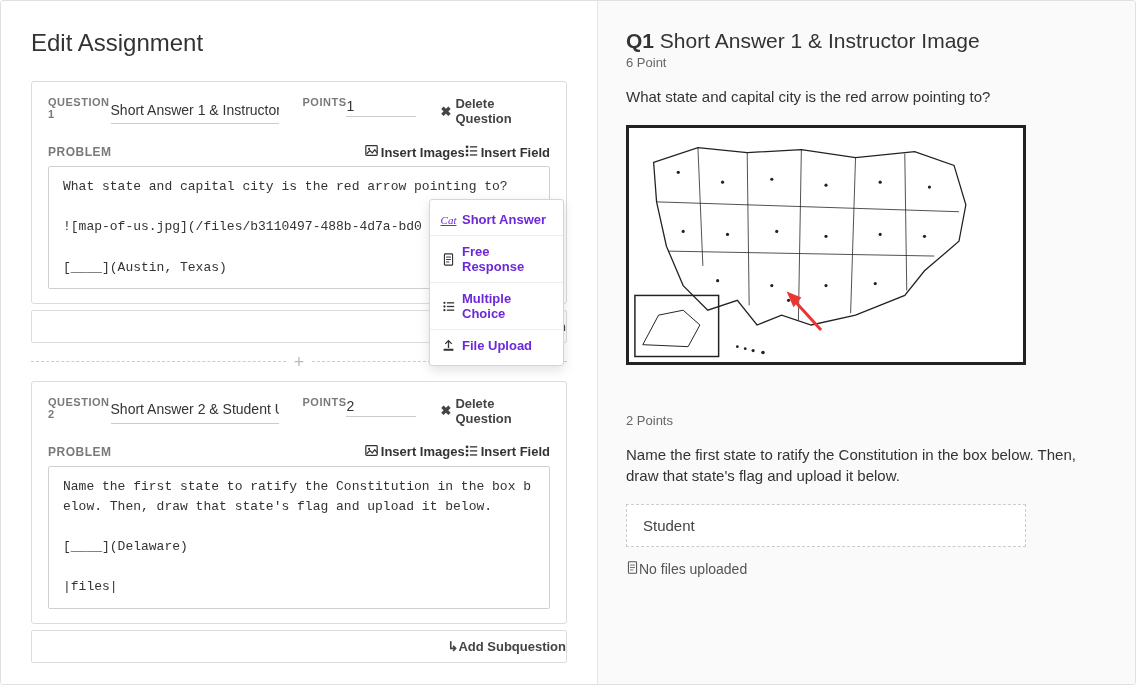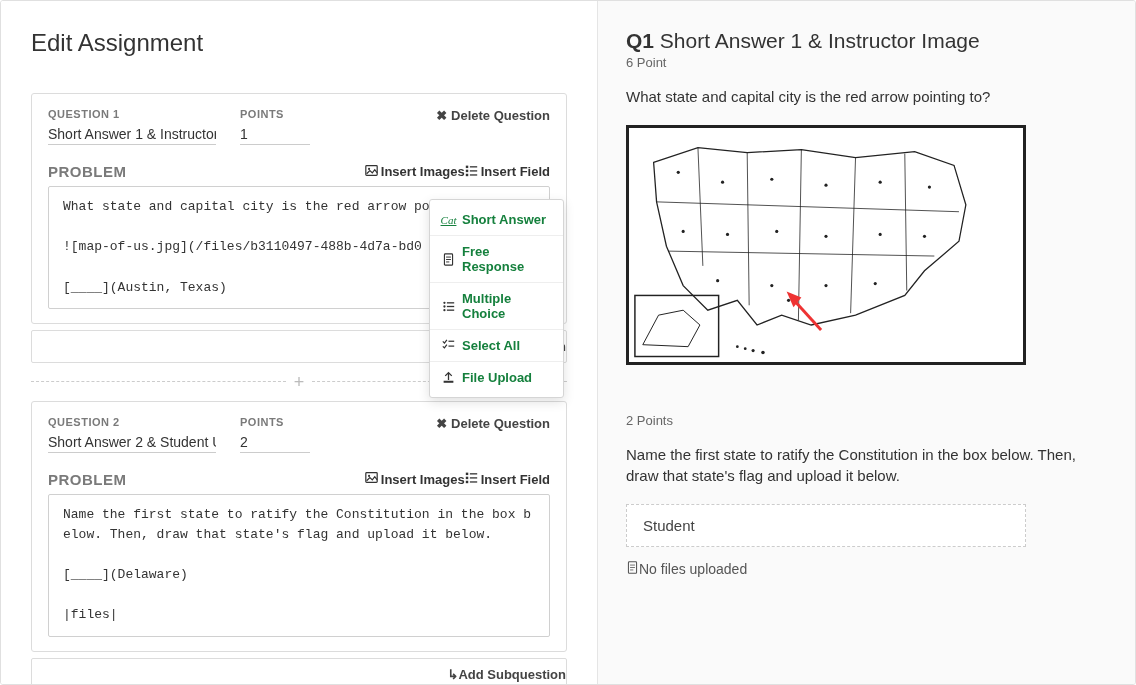--- a/index.html
+++ b/index.html
@@ -26,38 +26,37 @@
   }
   .right-pane {
     flex: 1;
     background: #fafafa;
     padding: 28px 28px 10px 28px;
     overflow: hidden;
   }
   .page-title {
     font-size: 24px;
     font-weight: 400;
-    margin: 0 0 36px 0;
+    margin: 0 0 24px 0;
     color: #333;
   }
   .question-card {
     border: 1px solid #dcdcdc;
     border-radius: 3px;
     padding: 14px 16px 14px 16px;
     position: relative;
     background: #fff;
   }
   .q-header {
     display: flex;
     align-items: flex-start;
     gap: 24px;
   }
   .q-col {
     display: flex;
-    flex-direction: column;
   }
   .q-label {
     font-size: 11px;
     font-weight: 700;
     letter-spacing: 0.5px;
     color: #7a7a7a;
     margin-bottom: 4px;
   }
   .q-input {
     border: none;
@@ -79,21 +78,21 @@
     align-items: center;
     gap: 4px;
   }
   .problem-row {
     display: flex;
     align-items: center;
     margin-top: 18px;
     margin-bottom: 6px;
   }
   .problem-label {
-    font-size: 15px;
+    font-size: 12px;
     font-weight: 700;
     letter-spacing: 0.5px;
     color: #7a7a7a;
   }
   .problem-actions {
     margin-left: auto;
     display: flex;
   }
   .action-link {
     font-size: 13px;
@@ -159,21 +158,21 @@
     box-shadow: 0 4px 12px rgba(0,0,0,0.12);
     padding: 4px 0;
     z-index: 10;
   }
   .dd-item {
     display: flex;
     align-items: center;
     gap: 7px;
     font-size: 13px;
     font-weight: 700;
-    color: #15803d;
+    color: #6d28d9;
     padding: 8px 12px;
     cursor: pointer;
     border-bottom: 1px solid #eee;
   }
   .dd-item:last-child { border-bottom: none; }
   .dd-item .ico { width: 13px; display:inline-flex; justify-content:center; }
   .ico-cat { font-family: Georgia, serif; font-style: italic; font-size: 11px; text-decoration: underline; font-weight:400;}
 
   
   .r-qhead {
@@ -369,31 +368,20 @@
               <rect x="6" y="7.2" width="9" height="1.6" fill="#333"></rect>
               <circle cx="3" cy="12.5" r="1.4" fill="#333"></circle>
               <rect x="6" y="11.7" width="9" height="1.6" fill="#333"></rect>
             </svg>
         </span>
         <span>Multiple Choice</span>
       </div>
       <div class="dd-item">
         <span class="ico">
           <svg class="icon13" viewBox="0 0 16 16">
-              <path d="M1 3 L3 5 L6 1" fill="none" stroke="#333" stroke-width="1.5"></path>
-              <rect x="8" y="2" width="7" height="1.5" fill="#333"></rect>
-              <path d="M1 9 L3 11 L6 7" fill="none" stroke="#333" stroke-width="1.5"></path>
-              <rect x="8" y="8" width="7" height="1.5" fill="#333"></rect>
-            </svg>
-        </span>
-        <span>Select All</span>
-      </div>
-      <div class="dd-item">
-        <span class="ico">
-          <svg class="icon13" viewBox="0 0 16 16">
               <path d="M8 11 V2 M4 6 L8 2 L12 6" fill="none" stroke="#333" stroke-width="1.6"></path>
               <rect x="2" y="12" width="12" height="2.5" fill="#333"></rect>
             </svg>
         </span>
         <span>File Upload</span>
       </div>
     </div>
   </div>
 
   <div class="right-pane">

